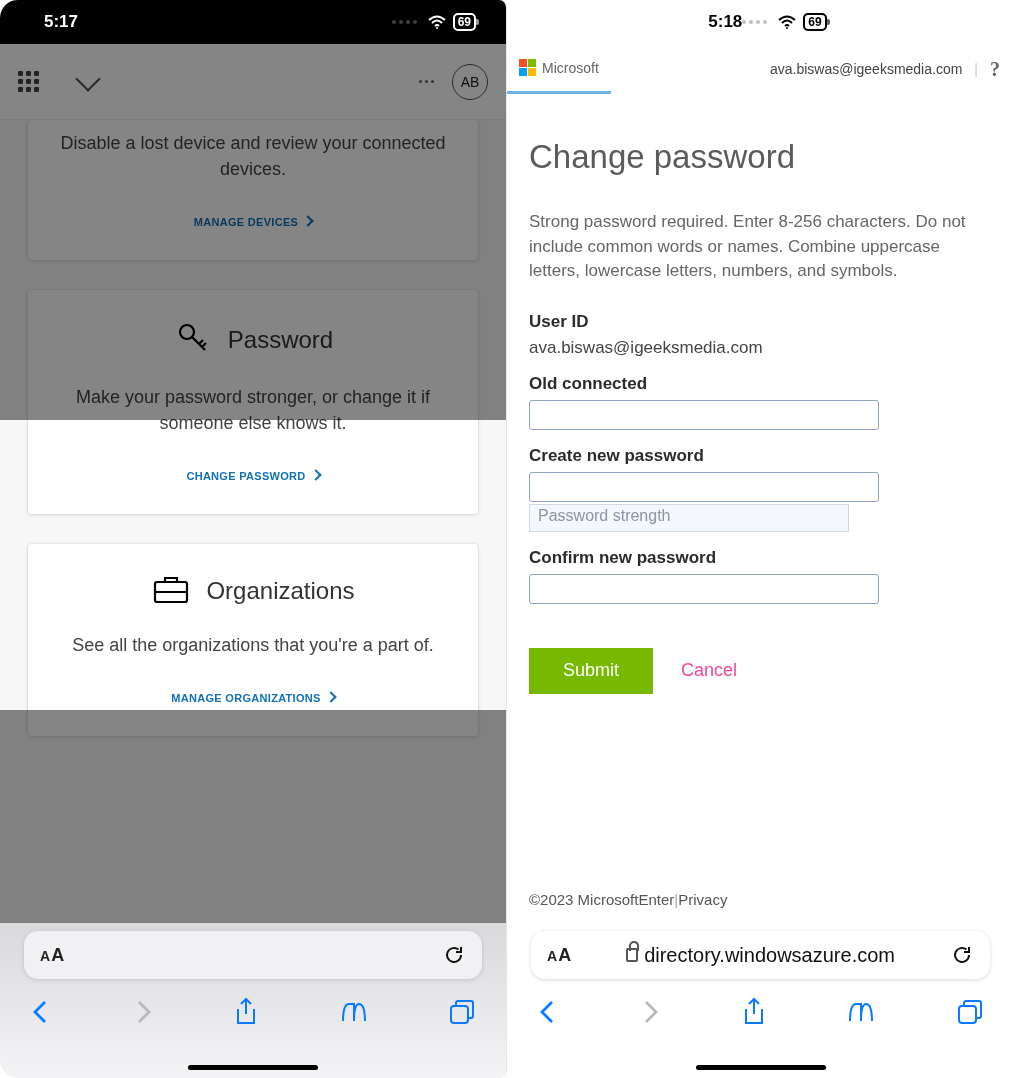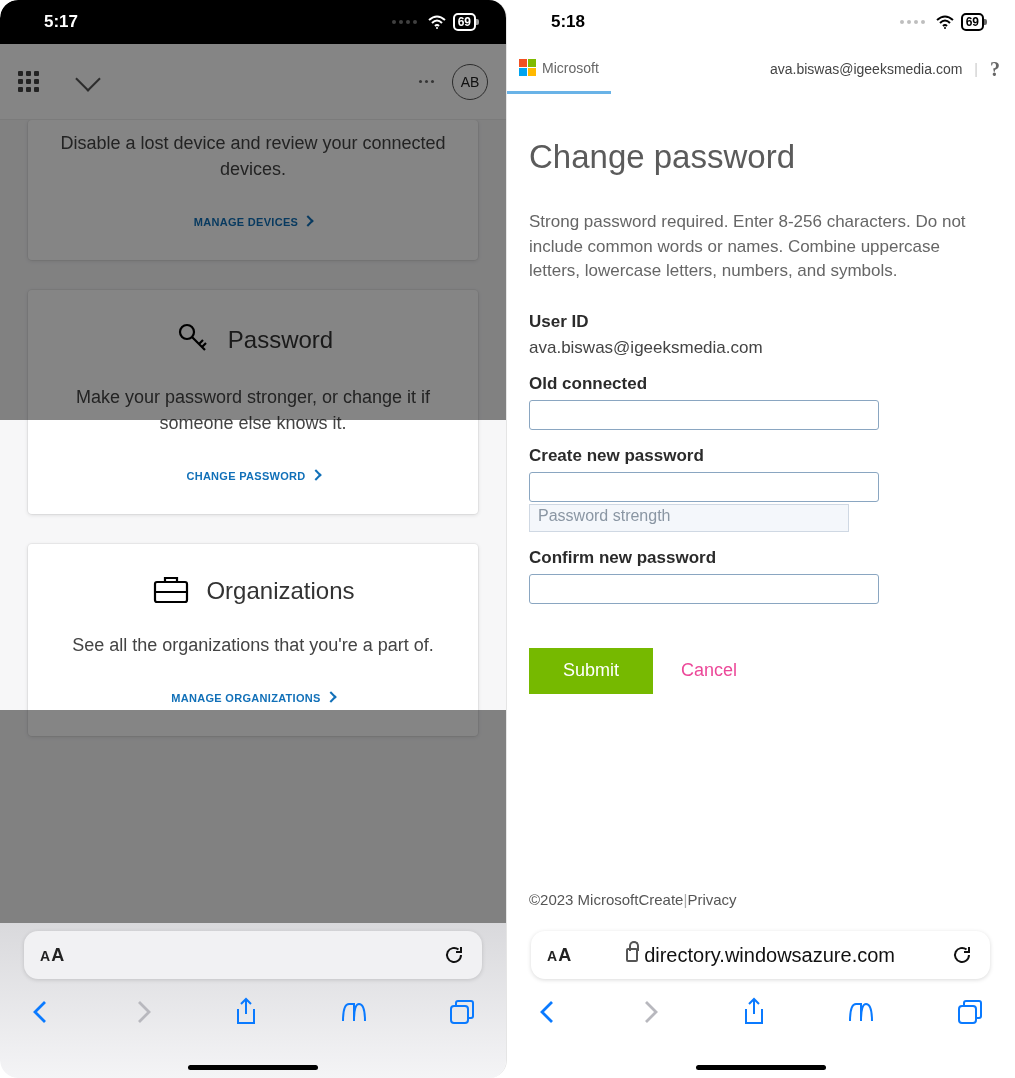--- a/index.html
+++ b/index.html
@@ -1,25 +1,25 @@
 <!DOCTYPE html>
 <html><head>
 <meta charset="utf-8">
 <style>
   * { box-sizing: border-box; margin: 0; padding: 0; }
   html, body { height: 100%; font-family: -apple-system, "Segoe UI", Helvetica, Arial, sans-serif; }
   body { width: 1015px; height: 1078px; display: flex; background: #fff; border-radius: 18px; overflow: hidden; }
 
-  .phone { position: relative; width: 507px; height: 1078px; background: #fff; border-radius: 18px; overflow:hidden; }
+  .phone { position: relative; width: 507px; height: 1078px; background: #fff; border-radius: 8px; overflow:hidden; }
   .phone.left { border-right: 1px solid #e5e5e5; }
 
   
   .status { height: 44px; display: flex; align-items: center; justify-content: space-between; padding: 0 30px 0 44px; font-size: 17px; font-weight: 600; }
   .status.dark { background: #000; color: #fff; }
-  .status.light { background: #fff; color: #000; }
+  .status.light { background: #fff; color: #000; justify-content: center; }
   .status .right { display: flex; align-items: center; gap: 6px; }
   .dots { display:flex; gap:3px; align-items:center; opacity:.25; margin-right:4px;}
   .dots span{width:4px;height:4px;border-radius:50%;background:currentColor;}
   .wifi svg { display:block; }
   .batt { display:flex; align-items:center; border:2px solid currentColor; border-radius:5px; padding:0 3px; height:18px; font-size:12px; font-weight:700; line-height:1; position:relative; }
   .batt::after{content:"";position:absolute;right:-5px;top:4px;width:3px;height:6px;background:currentColor;border-radius:0 2px 2px 0;opacity:.6;}
 
   
   .appbar { height: 76px; display:flex; justify-content:space-between; padding:12px 18px; border-bottom:1px solid rgba(0,0,0,.08);gap:24px; }
   .waffle { display:grid; grid-template-columns:repeat(3,5px); grid-template-rows:repeat(3,5px); gap:3px; }
@@ -258,21 +258,21 @@
     <input type="password" style="">
 
     <div class="btnrow">
       <button class="submit">Submit</button>
       <a href="#" class="cancel">Cancel</a>
     </div>
   </div>
 
   <div class="rfoot">
     <span>©2023 Microsoft</span>
-    <a href="#">Create</a>
+    <a href="#">Enter</a>
     <span class="sep">|</span>
     <a href="#">Privacy</a>
   </div>
 
   <div class="safari">
     <div class="urlpill white">
       <span class="aA"><span class="sm">A</span>A</span>
       <span style="display:flex;align-items:center">
           <span class="lock"></span>
           <span>directory.windowsazure.com</span>

